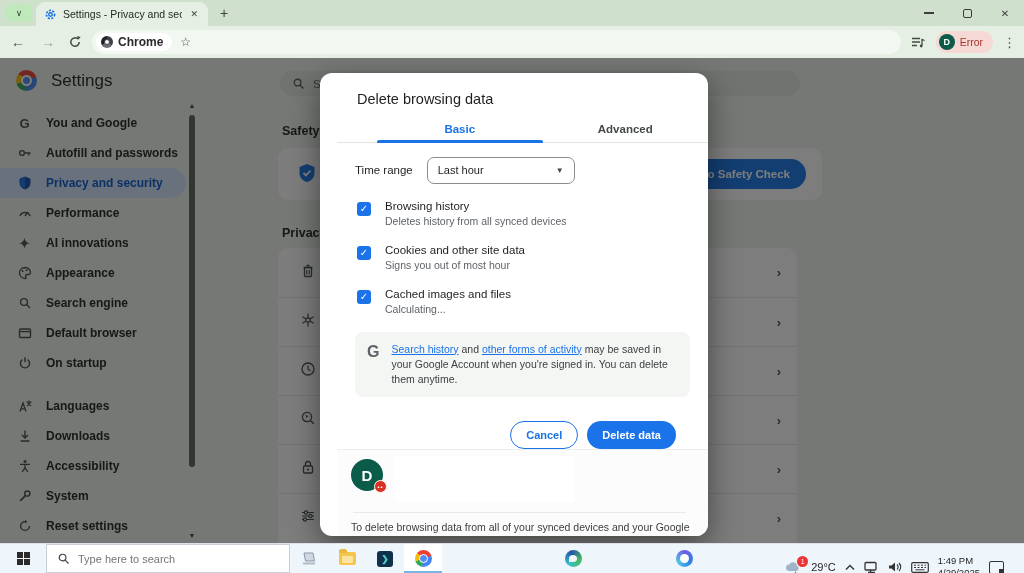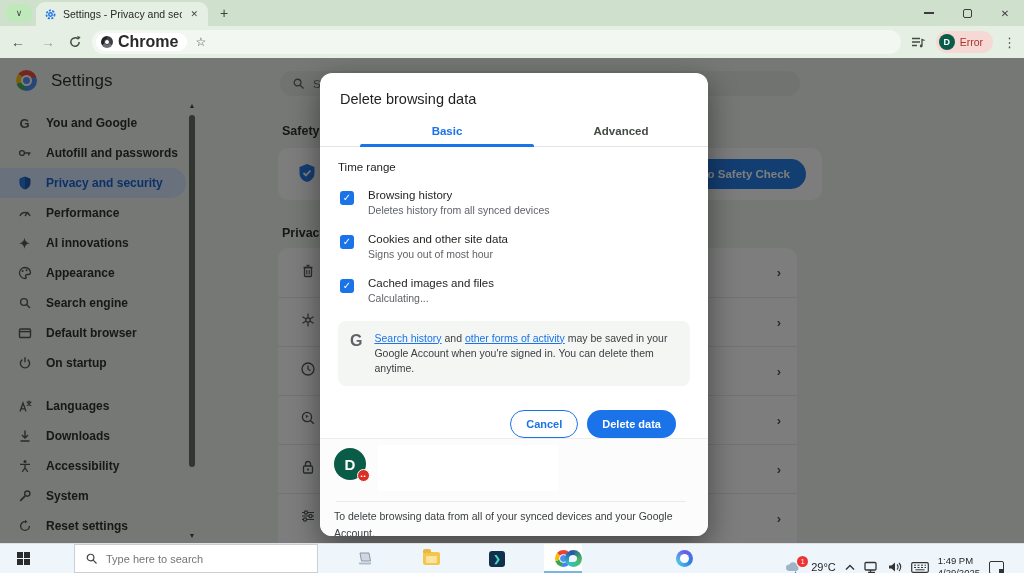--- a/index.html
+++ b/index.html
@@ -21,21 +21,21 @@
   .win-min-glyph { width:10px; height:2px; background:#3c3c3c; }
   .win-max-glyph { width:9px; height:9px; border:1.5px solid #3c3c3c; border-radius:2px; }
   .win-close-btn { font-size:10px; color:#3c3c3c; }
 
   
   .toolbar { height:32px; background:#e6efe3; display:flex; align-items:center; padding:0 8px; gap:10px; }
   .navbtn { font-size:14px; color:#454c45; width:20px; text-align:center; }
   .nav-fwd { color:#9aa59a; }
   .omnibox { flex:1; height:24px; background:#f3f7f1; border-radius:13px; display:flex; align-items:center; padding:0 10px 0 4px; gap:8px; }
   .chip { height:18px; background:#ffffff; border-radius:10px; display:flex; align-items:center; gap:5px; padding:0 9px 0 5px; }
-  .chip-label { font-size:16px; font-weight:bold; color:#2a2a2a; }
+  .chip-label { font-size:12px; font-weight:bold; color:#2a2a2a; }
   .logo-ball { width:12px; height:12px; border-radius:50%;
       background:conic-gradient(#3c4043 0 120deg,#6b6f73 120deg 240deg,#202124 240deg 360deg); position:relative; }
   .logo-ball::after { content:""; position:absolute; inset:3px; background:#fff; border-radius:50%; border:1.5px solid #3c4043; }
   .url { flex:1; font-size:11px; color:#2a2e2a; }
   .star { font-size:12px; color:#454c45; }
   .rl-icon { display:flex; align-items:center; }
   .profile-chip { height:22px; background:#f6d9d5; border-radius:11px; display:flex; align-items:center; gap:5px; padding:0 10px 0 3px; }
   .mini-avatar { width:16px; height:16px; border-radius:50%; background:#0a5c49; color:#fff; font-size:9px; font-weight:bold;
                  display:flex; align-items:center; justify-content:center; }
   .error-label { font-size:10.5px; color:#a8342c; }
@@ -78,21 +78,21 @@
   .safety-btn { position:absolute; right:16px; top:11px; height:30px; padding:0 16px; background:#1a73e8; color:#fff;
                 border:none; border-radius:15px; font-size:11.5px; font-weight:bold; display:flex; align-items:center; }
   .card-privacy { left:38px; top:190px; width:519px; height:296px; border-radius:10px 10px 0 0; }
   .p-row { position:relative; height:49px; display:flex; align-items:center; padding:0 16px 0 22px; }
   .p-row + .p-row { border-top:1px solid #e6eae5; }
   .row-ico svg { width:16px; height:16px; }
   .row-chev { margin-left:auto; font-size:13px; color:#474f47; font-weight:bold; }
 
   
   .dialog { position:absolute; left:320px; top:15px; width:388px; height:463px; background:#fff; border-radius:12px;
-            box-shadow:0 10px 30px rgba(0,0,0,.45); z-index:10; display:flex; flex-direction:column; overflow:hidden; }
+            box-shadow:0 10px 30px rgba(0,0,0,.45); z-index:10; display:flex; flex-direction:column; overflow:hidden;padding-left:17px; }
   .dlg-title { font-size:14.5px; color:#1f1f1f; padding:18px 20px 10px; }
   .dlg-tabs { display:flex; height:32px; border-bottom:1px solid #e3e5e3; }
   .dlg-tab { flex:1; display:flex; align-items:center; justify-content:center; font-size:11.5px; font-weight:bold;
              color:#444a44; position:relative; }
   .dlg-tab.sel { color:#1a73e8;margin-left:40px; }
   .dlg-tab.sel::after { content:""; position:absolute; left:0; right:0; bottom:-1px; height:3px; background:#1a73e8; border-radius:2px 2px 0 0; }
   .dlg-body { padding:14px 18px 0; flex:1; }
   .time-row { display:flex; align-items:center; gap:14px; margin-bottom:16px; }
   .time-label { font-size:11.5px; color:#1f1f1f; }
   .select-box { width:148px; height:27px; border:1px solid #8a8f8a; border-radius:7px; display:flex; align-items:center;
@@ -115,21 +115,21 @@
   .dlg-footer { height:104px; background:#fbfcfb; border-top:1px solid #eceeec; position:relative; padding:8px 16px; }
   .ftr-avatar { position:absolute; left:14px; top:9px; width:32px; height:32px; border-radius:50%; background:#0a5c49;
                 color:#fff; font-size:15px; font-weight:bold; display:flex; align-items:center; justify-content:center; }
   .ftr-badge { position:absolute; right:-4px; bottom:-2px; width:13px; height:13px; border-radius:50%; background:#d93025;
                border:1.5px solid #fbfcfb; color:#fff; font-size:6px; display:flex; align-items:center; justify-content:center; letter-spacing:1px; }
   .ftr-whitebox { position:absolute; left:58px; top:6px; width:180px; height:46px; background:#fff; border-radius:3px; }
   .ftr-divider { position:absolute; left:16px; right:22px; top:62px; height:1px; background:#e8eae8; }
   .sync-line { position:absolute; left:14px; top:69px; right:14px; font-size:10.5px; color:#3c4043; line-height:1.55; }
 
   
-  .taskbar { position:relative; height:30px; background:#eff6fb; border-top:1px solid #dbe1e6; display:flex; align-items:stretch;gap:28px; }
+  .taskbar { position:relative; height:30px; background:#eff6fb; border-top:1px solid #dbe1e6; display:flex; align-items:stretch; }
   .start { width:46px; display:flex; align-items:center; justify-content:center; }
   .winlogo { width:13px; height:13px; display:grid; grid-template-columns:6px 6px; grid-gap:1px; }
   .winlogo div { background:#2b2b2b; }
   .tb-search { width:244px; background:#fff; border:1px solid #c9cfd4; display:flex; align-items:center; gap:8px; padding:0 10px; }
   .tb-search input { border:none; outline:none; font-size:11px; width:170px; background:transparent; font-family:"Liberation Sans",sans-serif; color:#333; }
   .tb-app { width:38px; display:flex; align-items:center; justify-content:center; }
   .tb-app.active { background:#ffffff; box-shadow:inset 0 -2px 0 #77b5e4; }
   .folder-ico { width:17px; height:13px; background:#f6c64c; border-radius:2px; position:relative; }
   .folder-ico::before { content:""; position:absolute; top:-3px; left:0; width:8px; height:4px; background:#e8b93e; border-radius:2px 2px 0 0; }
   .folder-ico::after { content:""; position:absolute; left:3px; top:4px; width:11px; height:7px; background:#fbe3a0; border-radius:1px; }
@@ -423,20 +423,24 @@
 
     <div class="dialog">
       <div class="dlg-title">Delete browsing data</div>
       <div class="dlg-tabs">
         <div class="dlg-tab sel">Basic</div>
         <div class="dlg-tab">Advanced</div>
       </div>
       <div class="dlg-body">
         <div class="time-row">
           <span class="time-label">Time range</span>
+          <div class="select-box">
+            <span>Last hour</span>
+            <span class="select-caret">▼</span>
+          </div>
         </div>
 
         <div class="cb-row">
           <div class="checkbox">
               <span>✓</span>
             </div>
           <div>
             <div class="cb-label">Browsing history</div>
             <div class="cb-sub">Deletes history from all synced devices</div>
           </div>

